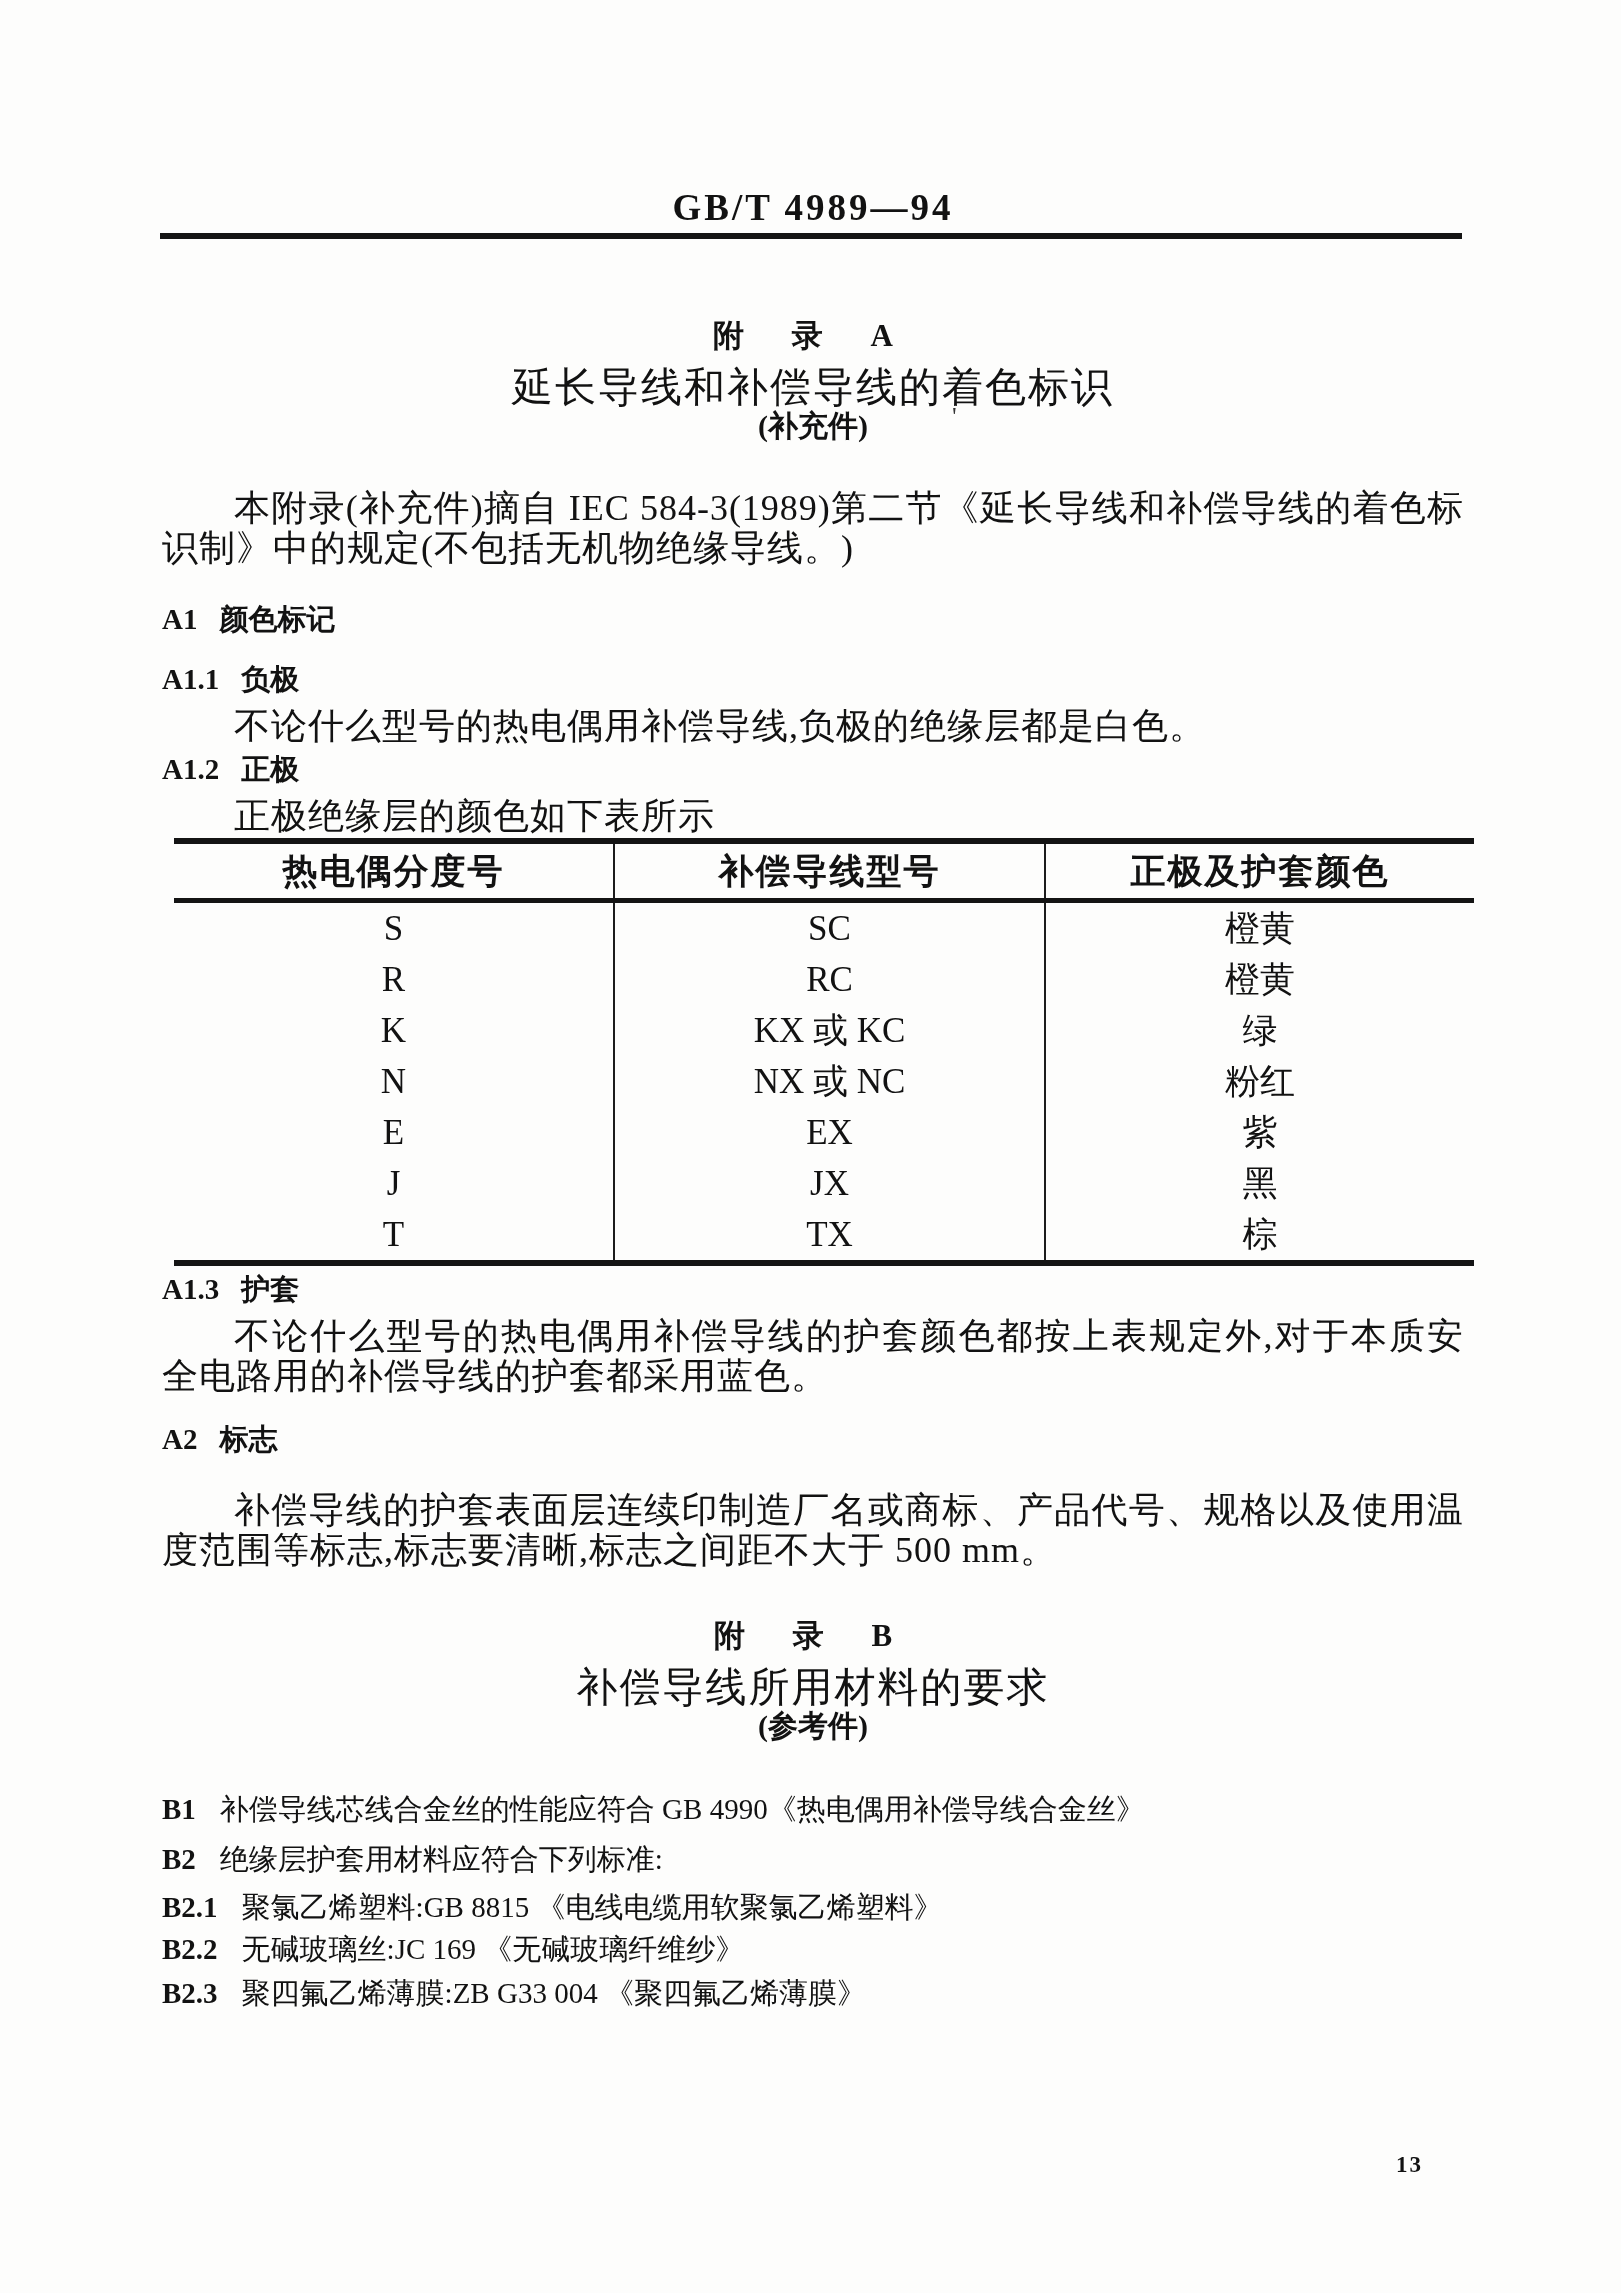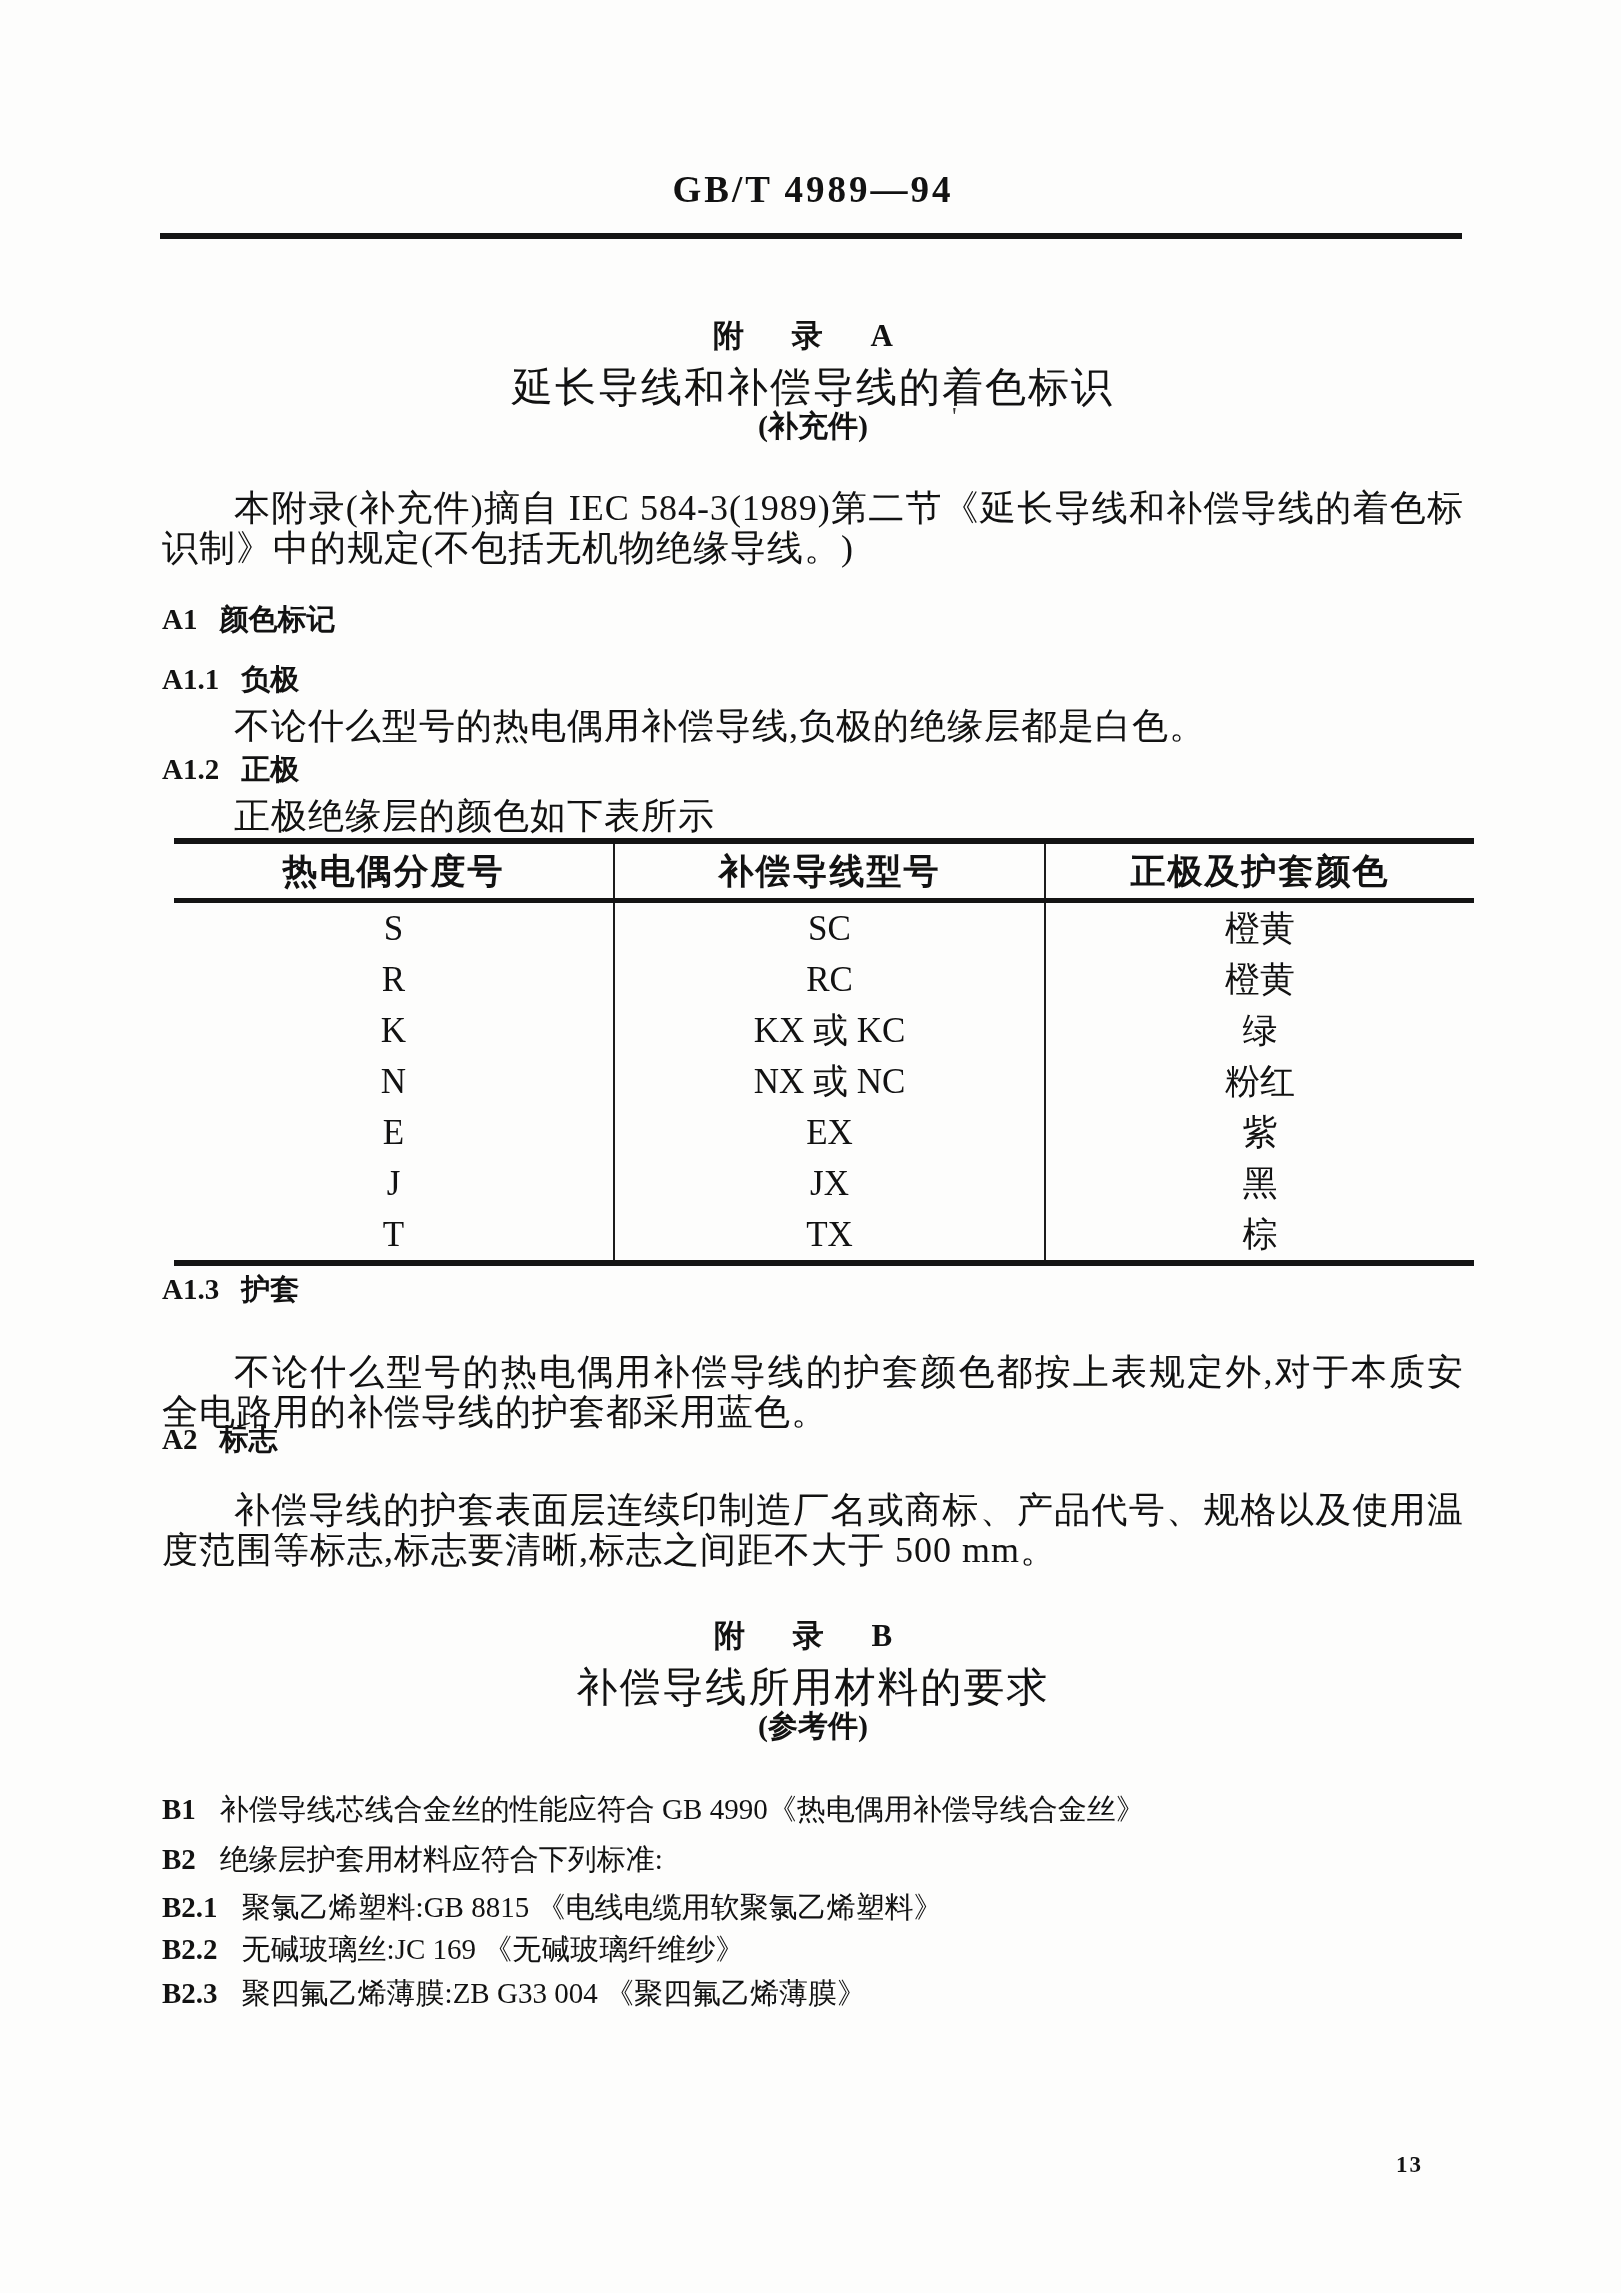--- a/index.html
+++ b/index.html
@@ -11,21 +11,21 @@
   }
   .page {
     position: relative;
     width: 1621px; height: 2293px;
     background: #fdfdfc;
     overflow: hidden;
   }
   .blk { position: absolute; left: 162px; width: 1302px; }
   .center { text-align: center; }
   .doc-number {
-    top: 168px; font-size: 37px; font-weight: bold; letter-spacing: 3px;
+    top: 186px; font-size: 37px; font-weight: bold; letter-spacing: 3px;
   }
   .head-rule {
     position: absolute; top: 233px; left: 160px; width: 1302px; height: 6px;
     background: #141414;
   }
   .apx-heading { font-size: 31px; font-weight: bold; letter-spacing: 20px; }
   .apx-title   { font-size: 41px; font-weight: normal; letter-spacing: 2px; }
   .apx-subtitle{ font-size: 30px; font-weight: bold; }
   .stray-mark { position: absolute; left: 952px; top: 402px; font-size: 26px; color:#333; }
   .para {
@@ -129,21 +129,21 @@
         <td>T</td>
         <td>TX</td>
         <td>棕</td>
       </tr>
     </tbody>
   </table>
 
   <div class="blk sec-head" style="top:1270px">
     <span class="num">A1.3</span><span>护套</span>
   </div>
-  <div class="blk para" style="top:1352px">不论什么型号的热电偶用补偿导线的护套颜色都按上表规定外,对于本质安全电路用的补偿导线的护套都采用蓝色。</div>
+  <div class="blk para" style="top:1316px">不论什么型号的热电偶用补偿导线的护套颜色都按上表规定外,对于本质安全电路用的补偿导线的护套都采用蓝色。</div>
 
   <div class="blk sec-head" style="top:1420px">
     <span class="num">A2</span><span>标志</span>
   </div>
   <div class="blk para" style="top:1490px">补偿导线的护套表面层连续印制造厂名或商标、产品代号、规格以及使用温度范围等标志,标志要清晰,标志之间距不大于 500 mm。</div>
 
   <div class="blk center apx-heading" style="top:1615px">附 录 B</div>
   <div class="blk center apx-title" style="top:1660px">补偿导线所用材料的要求</div>
   <div class="blk center apx-subtitle" style="top:1706px">(参考件)</div>
 

